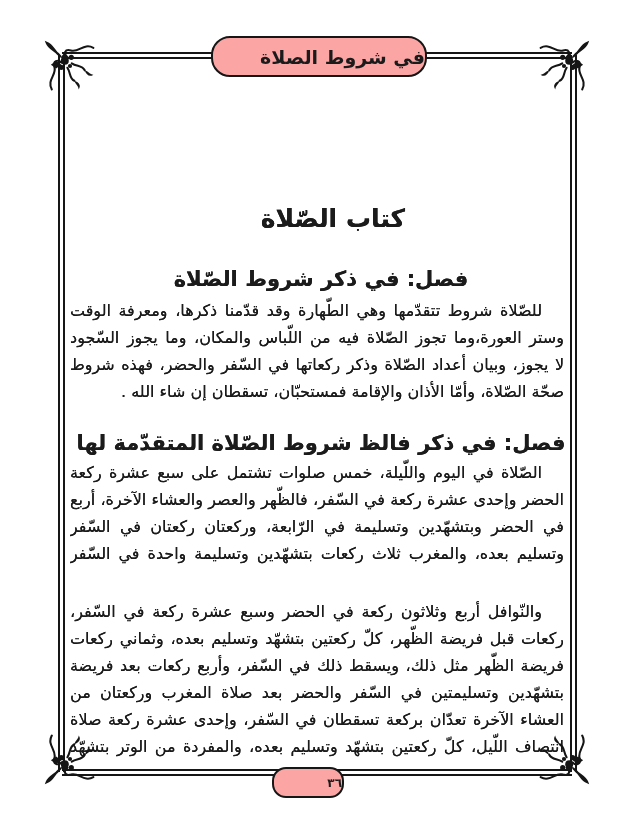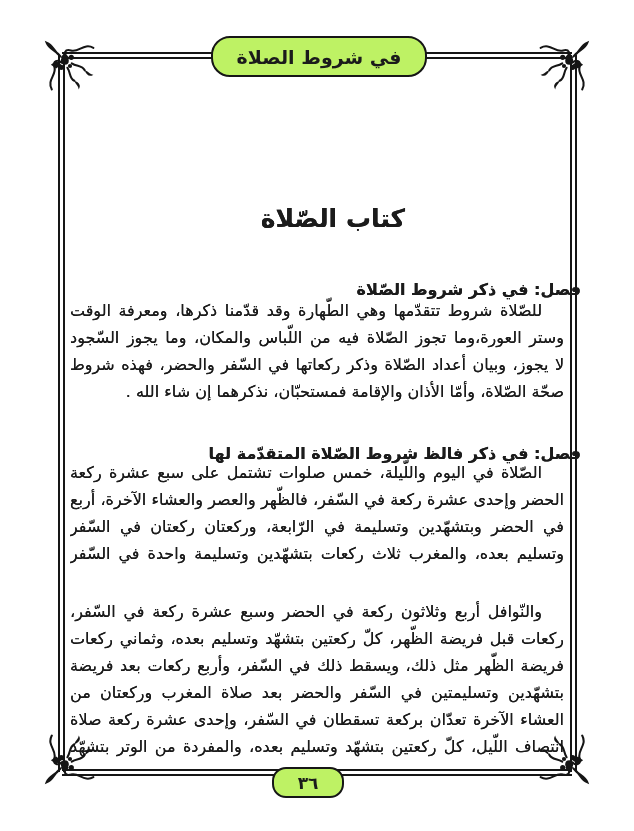--- a/index.html
+++ b/index.html
@@ -16,34 +16,34 @@
   .line-right{left:570px;top:55px;height:717px;}
   
   .corner{position:absolute;width:52px;height:52px;z-index:4;}
   .corner svg{width:100%;height:100%;display:block;}
   .c-tl{left:44px;top:40px;}
   .c-tr{left:538px;top:40px;transform:scaleX(-1);}
   .c-bl{left:44px;top:733px;transform:scaleY(-1);}
   .c-br{left:538px;top:733px;transform:scale(-1,-1);}
   
   .pill{
-    position:absolute;background:#bef264;border:2px solid #161616;z-index:3;
-    display:flex;align-items:center;justify-content:center;
+    position:absolute;background:#fca5a5;border:2px solid #161616;z-index:3;
+    display:flex;align-items:center;
   }
   .header-pill{top:36px;left:calc(50% - 106px);width:212px;height:37px;border-radius:19px;
     font-size:19px;font-weight:bold;}
   .footer-pill{top:767px;left:272px;width:68px;height:27px;border-radius:14px;
-    font-size:17px;font-weight:bold;}
+    font-size:12px;font-weight:bold;}
   
   .content{position:absolute;left:70px;top:0;width:494px;z-index:2;direction:rtl;
     text-shadow:0 0 .4px #222;}
   .book-title{position:absolute;left:0;top:188px;width:100%;text-align:center;
     font-size:25px;font-weight:bold;margin:16px;}
-  .sec-heading{position:absolute;left:0;width:100%;text-align:right;
-    font-size:16px;font-weight:bold;margin:17px;}
+  .sec-heading{position:absolute;left:0;width:100%;text-align:center;
+    font-size:21px;font-weight:bold;margin:4px;}
   .h-1{top:263px;}
   .h-2{top:427px;}
   .para{position:absolute;left:0;width:100%;}
   .p-1{top:297px;}
   .p-2{top:459px;}
   .p-3{top:598px;}
   .tline{direction:rtl;font-size:16px;line-height:27px;height:27px;overflow:hidden;
     text-align:justify;text-align-last:justify;}
   .tline.first{padding-right:22px;}
   .tline.endline{text-align:right;text-align-last:right;}
@@ -115,21 +115,21 @@
   <main class="content">
 
     <h1 class="book-title">كتاب الصّلاة</h1>
 
     <h2 class="sec-heading h-1">فصل: في ذكر شروط الصّلاة</h2>
 
     <div class="para p-1">
       <div class="tline first">للصّلاة شروط تتقدّمها وهي الطّهارة وقد قدّمنا ذكرها، ومعرفة الوقت والقبلة،</div>
       <div class="tline">وستر العورة،وما تجوز الصّلاة فيه من اللّباس والمكان، وما يجوز السّجود عليه وما</div>
       <div class="tline">لا يجوز، وبيان أعداد الصّلاة وذكر ركعاتها في السّفر والحضر، فهذه شروط في</div>
-      <div class="tline endline">صحّة الصّلاة، وأمّا الأذان والإقامة فمستحبّان، نذكرهما إن شاء الله .</div>
+      <div class="tline endline">صحّة الصّلاة، وأمّا الأذان والإقامة فمستحبّان، تسقطان إن شاء الله .</div>
     </div>
 
     <h2 class="sec-heading h-2">فصل: في ذكر فالظ شروط الصّلاة المتقدّمة لها</h2>
 
     <div class="para p-2">
       <div class="tline first">الصّلاة في اليوم واللّيلة، خمس صلوات تشتمل على سبع عشرة ركعة في</div>
       <div class="tline">الحضر وإحدى عشرة ركعة في السّفر، فالظّهر والعصر والعشاء الآخرة، أربع ركعات</div>
       <div class="tline">في الحضر وبتشهّدين وتسليمة في الرّابعة، وركعتان ركعتان في السّفر بتشهّد واحد</div>
       <div class="tline">وتسليم بعده، والمغرب ثلاث ركعات بتشهّدين وتسليمة واحدة في السّفر والحضر</div>
     </div>

